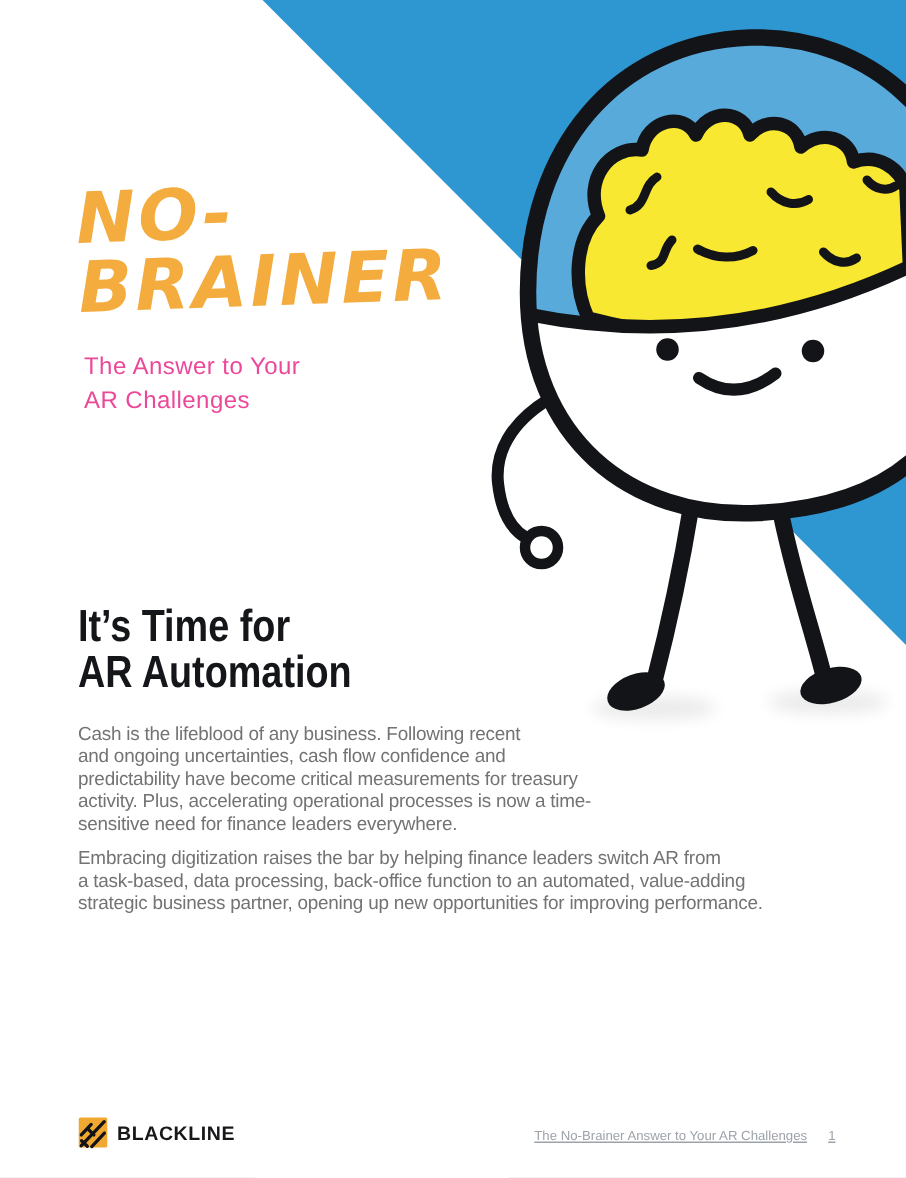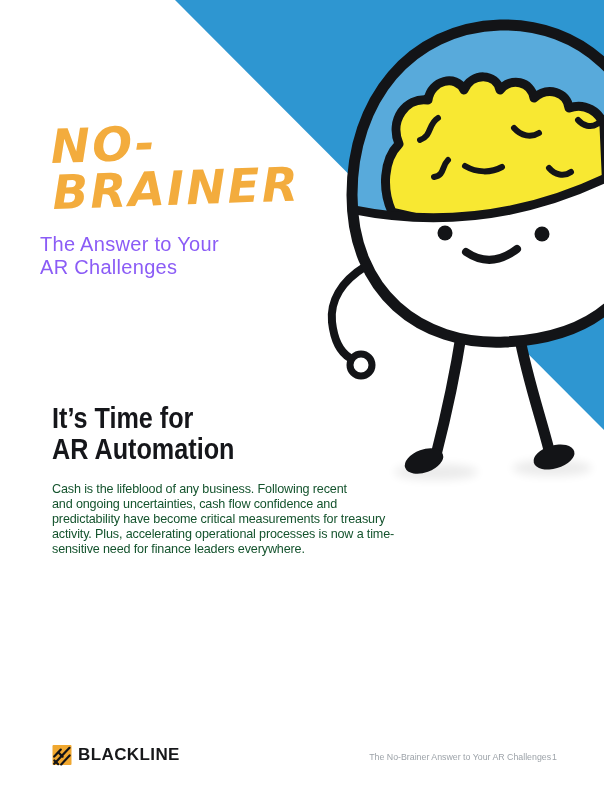--- a/index.html
+++ b/index.html
@@ -11,50 +11,50 @@
   .bg-art{position:absolute;left:0;top:0;width:604px;height:785px;display:block;}
   .pre{white-space:pre-line;}
   .hero-title{
     position:absolute;left:50px;top:124px;
     font-family:"DejaVu Sans",sans-serif;
     font-style:italic;font-weight:bold;
     font-size:47px;line-height:46px;letter-spacing:2px;
     color:#F3AC3D;transform:rotate(-2deg);transform-origin:left top;
   }
   .hero-subtitle{
-    position:absolute;left:40px;top:233px;
-    font-size:20px;line-height:23px;letter-spacing:.3px;
-    color:#8b5cf6;
+    position:absolute;left:56px;top:233px;
+    font-size:16px;line-height:23px;letter-spacing:.3px;
+    color:#ec4899;
   }
   .article-heading{
     position:absolute;left:52px;top:402px;
     font-weight:bold;font-size:30px;line-height:31px;
     color:#15161A;transform:scaleX(.84);transform-origin:left top;
     letter-spacing:0;
   }
   .article-body{
     position:absolute;left:52px;top:482px;width:500px;
     font-size:12.6px;line-height:15px;letter-spacing:-0.15px;
-    color:#14532d;
+    color:#737373;
   }
   .article-body .para{margin:0 0 8px 0;}
   .footer{
     position:absolute;left:0;right:0;top:742px;height:30px;
   }
   .brand{
     position:absolute;left:52px;top:2px;
     display:flex;align-items:center;gap:6px;
   }
   .brand-text{
-    font-weight:bold;font-size:17px;letter-spacing:.4px;color:#17181A;
+    font-weight:bold;font-size:13px;letter-spacing:.4px;color:#17181A;
   }
   .footer-right{
     position:absolute;right:47px;top:10px;
-    display:flex;align-items:baseline;gap:1px;
-    font-size:8.8px;color:#9DA3A9;
+    display:flex;align-items:baseline;gap:14px;
+    font-size:8.8px;color:#9DA3A9;text-decoration:underline;
   }
 </style>
 </head>
 <body>
 
 <div class="page">
 
   <svg class="bg-art" viewBox="0 0 604 785" aria-hidden="true">
     <defs>
       <clipPath id="headClip">
@@ -119,20 +119,23 @@
 AR Challenges</div>
 
   <div class="article-heading pre">It’s Time for
 AR Automation</div>
   <div class="article-body">
     <p class="para pre">Cash is the lifeblood of any business. Following recent
 and ongoing uncertainties, cash flow confidence and
 predictability have become critical measurements for treasury
 activity. Plus, accelerating operational processes is now a time-
 sensitive need for finance leaders everywhere.</p>
+    <p class="para pre">Embracing digitization raises the bar by helping finance leaders switch AR from
+a task-based, data processing, back-office function to an automated, value-adding
+strategic business partner, opening up new opportunities for improving performance.</p>
   </div>
 
   <div class="footer">
     <div class="brand">
       <svg width="20" height="22" viewBox="0 0 20 22" aria-hidden="true">
         <rect x="0.5" y="1" width="19" height="20" rx="1" fill="#F0A830"></rect>
         <g stroke="#131417" stroke-width="2.2" fill="none" stroke-linecap="round">
           <path d="M2.2,19.8 L17.5,3.8"></path>
           <path d="M2.2,12.6 L8.8,5.6"></path>
           <path d="M9.2,20.4 L17.6,11.4"></path>

